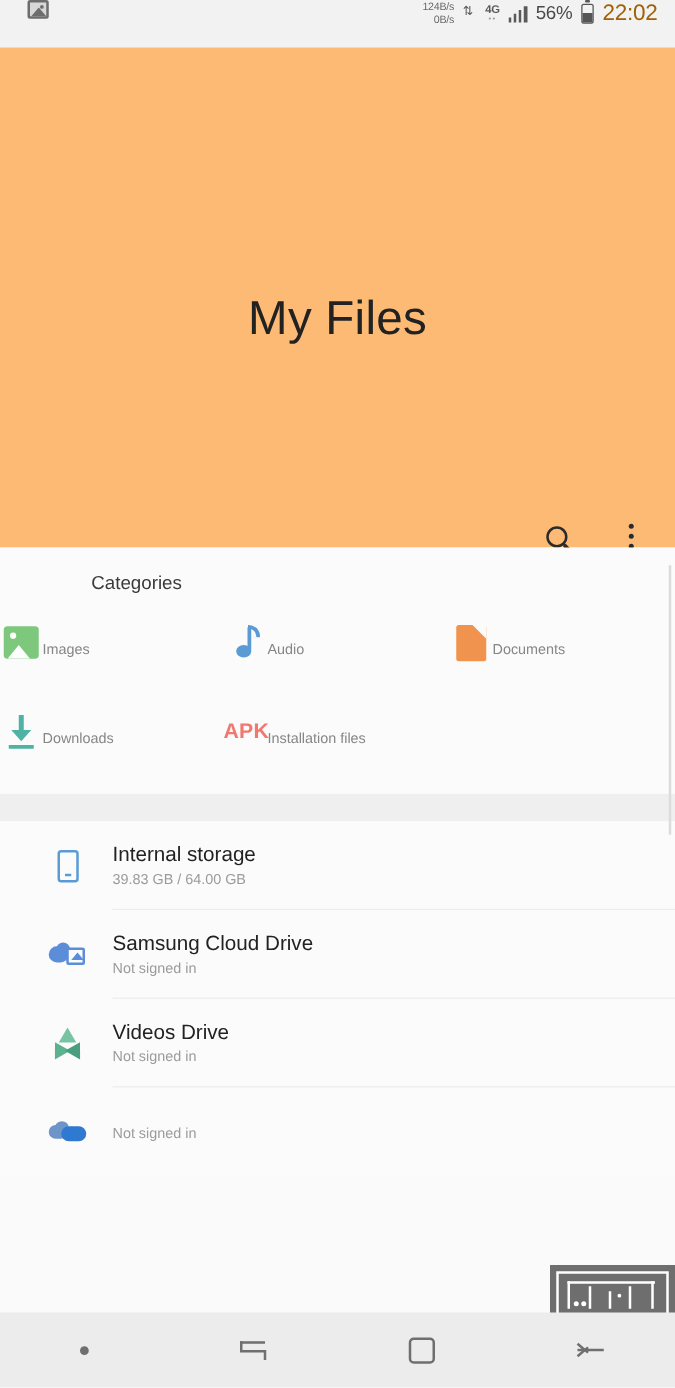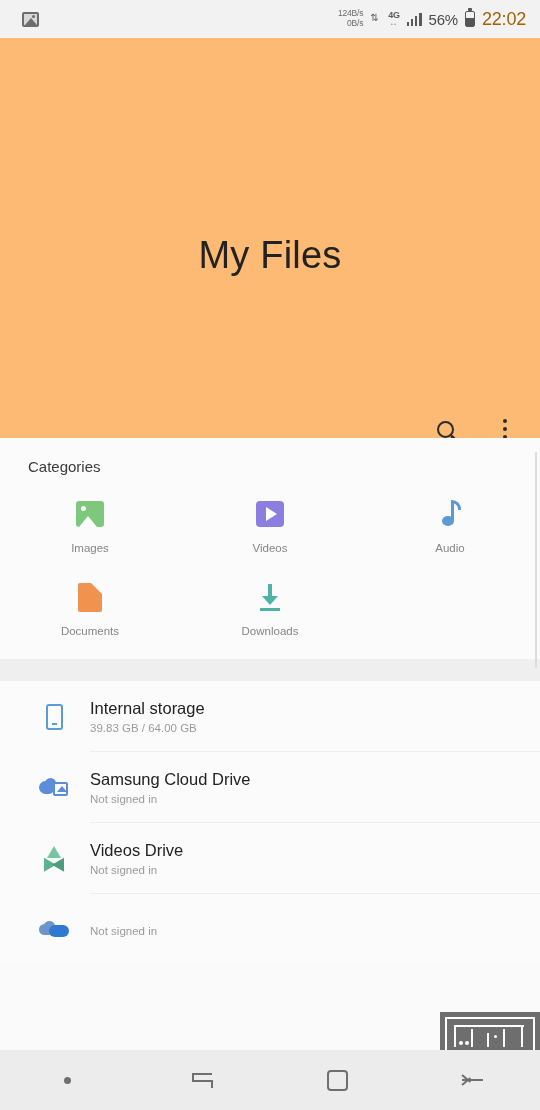--- a/index.html
+++ b/index.html
@@ -14,21 +14,21 @@
     font-family: "Liberation Sans", sans-serif;
     background: #fafafa;
     position: relative;
     -webkit-font-smoothing: antialiased;
   }
 
   
   .status-bar {
     height: 38px;
     display: flex;
-    align-items: center;
+    align-items: flex-start;
     padding: 0 14px 0 22px;
     background: #f2f2f2;
     color: #5a5a5a;
   }
   .status-left { display: flex; align-items: center; gap: 8px; }
   .status-right {
     margin-left: auto;
     display: flex;
     align-items: center;
     gap: 7px;
@@ -168,29 +168,30 @@
   .categories {
     background: #fbfbfb;
     padding: 20px 0 22px 0;
     position: relative;
   }
   .section-title {
     font-size: 15px;
     color: #3a3a3a;
     padding-left: 28px;
     margin-bottom: 22px;
+    margin-left: 45px;
   }
   .cat-grid {
     display: grid;
     grid-template-columns: repeat(3, 1fr);
     row-gap: 26px;
   }
   .cat-cell {
     display: flex;
-    flex-direction: column;
+    flex-direction: row;
     align-items: center;
     cursor: pointer;
   }
   .cat-icon {
     width: 34px; height: 34px;
     display: flex;
     align-items: center;
     justify-content: center;
     margin-bottom: 11px;
   }
@@ -643,26 +644,20 @@
   <div class="section-title">Categories</div>
   <div class="cat-grid">
 
     <div class="cat-cell">
       <span class="cat-icon">
           <span class="ic-image"></span>
         </span>
       <span class="cat-label">Images</span>
     </div>
 
-    <div class="cat-cell">
-      <span class="cat-icon">
-          <span class="ic-video"></span>
-        </span>
-      <span class="cat-label">Videos</span>
-    </div>
 
     <div class="cat-cell">
       <span class="cat-icon">
         <span class="ic-audio">
             <i class="stem"></i>
             <i class="flag"></i>
             <i class="ball"></i>
           </span>
       </span>
       <span class="cat-label">Audio</span>
@@ -679,20 +674,26 @@
       <span class="cat-icon">
         <span class="ic-dl">
             <i class="shaft"></i>
             <i class="head"></i>
             <i class="base"></i>
           </span>
       </span>
       <span class="cat-label">Downloads</span>
     </div>
 
+    <div class="cat-cell">
+      <span class="cat-icon">
+        <span class="ic-apk">APK</span>
+      </span>
+      <span class="cat-label">Installation files</span>
+    </div>
 
   </div>
   <div class="cat-scrollbar"></div>
 </div>
 
 <div class="band"></div>
 
 <div class="storage-list">
 
   <div class="storage-row">

